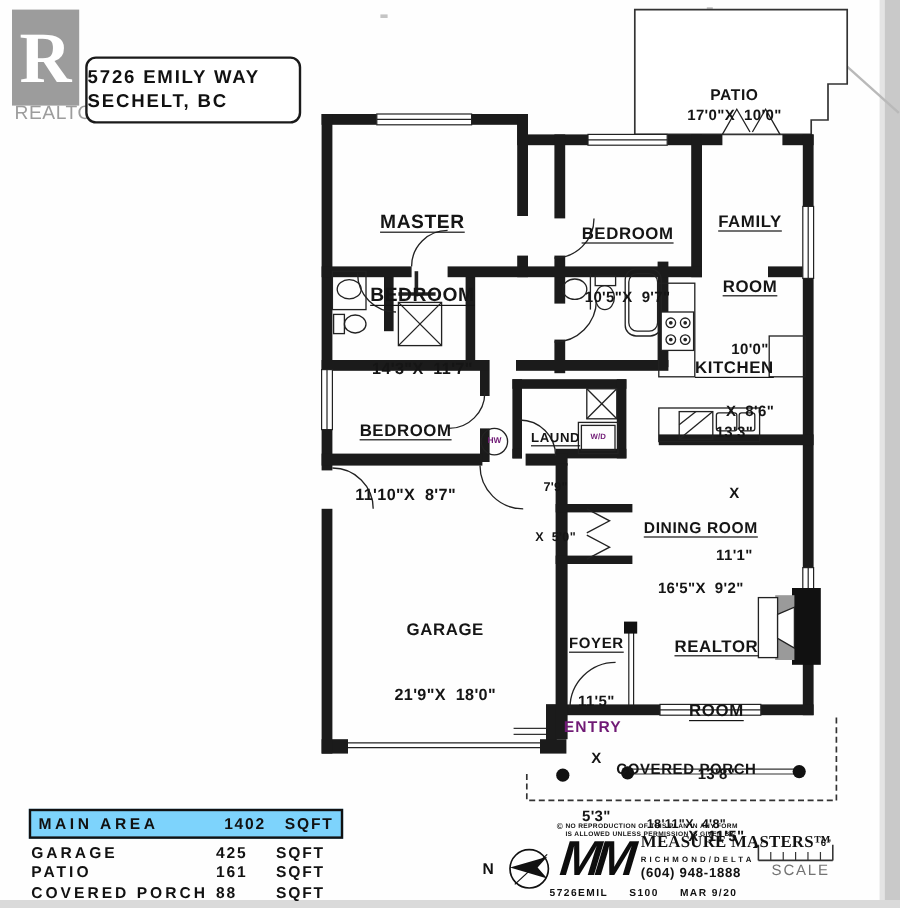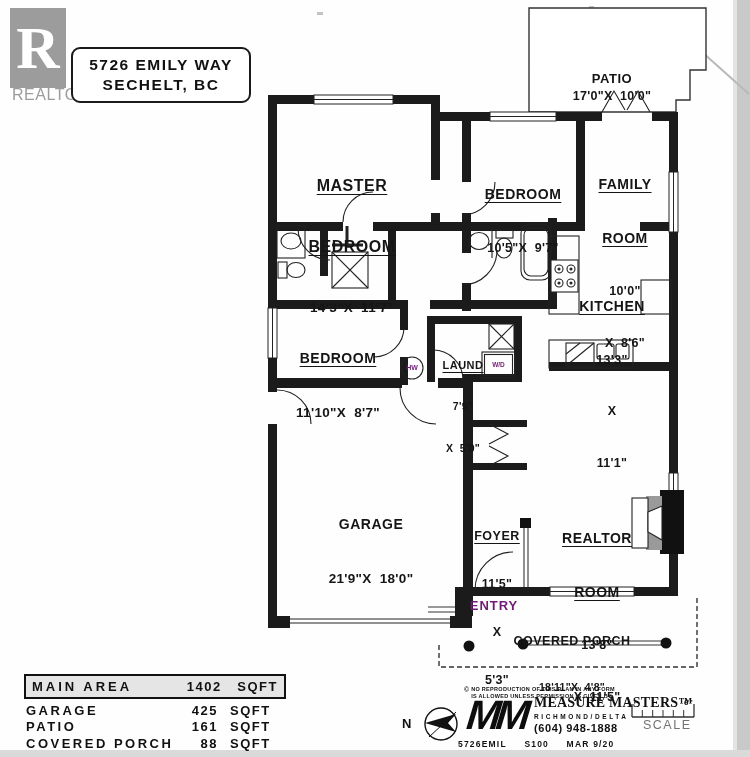--- a/index.html
+++ b/index.html
@@ -16,30 +16,30 @@
   .fs12{font-size:12.5px;} .fs11{font-size:11px;}
   .dim{font-size:12.5px;letter-spacing:.3px;}
   .dim-big{font-size:13.5px;}
   .dim-sm{font-size:10.5px;}
   
   .realtor-box{left:10px;top:8px;width:56px;height:80px;background:#9c9c9c;
       display:flex;align-items:center;justify-content:center;}
   .realtor-box span{color:#fff;font-family:"Liberation Serif",serif;font-weight:bold;font-size:60px;}
   .realtor-label{left:2px;top:86px;width:110px;text-align:center;color:#9c9c9c;font-size:16px;letter-spacing:.5px;}
   .addr{left:71px;top:47px;width:176px;height:52px;border:2px solid #1a1a1a;border-radius:9px;
-      display:flex;flex-direction:column;align-items:center;justify-content:center;gap:2px;
+      display:flex;flex-direction:column;justify-content:center;gap:2px;
       font-weight:bold;font-size:15.5px;letter-spacing:1.5px;background:#fff;}
   
-  .area-box{left:24px;top:674px;width:246px;height:21px;border:2px solid #111;background:#e5e5e5;
+  .area-box{left:24px;top:674px;width:246px;height:21px;border:2px solid #111;background:#7dd3fc;
       display:flex;align-items:center;justify-content:space-between;padding:0 6px;
       font-weight:bold;font-size:13px;}
   .area-rows{left:26px;top:702px;width:252px;font-weight:bold;font-size:13px;}
   .area-row{display:flex;align-items:center;height:16.5px;}
   .a-label{flex:1;letter-spacing:2.5px;}
-  .a-val{width:38px;text-align:right;letter-spacing:1.5px;}
+  .a-val{width:38px;text-align:left;letter-spacing:1.5px;}
   .a-unit{width:48px;margin-left:12px;letter-spacing:1.5px;}
   .box-label{letter-spacing:3px;}
   .box-val{letter-spacing:1.5px;}
   .box-unit{margin-left:12px;letter-spacing:1.5px;}
   
   .north-n{left:402px;top:716px;font-weight:bold;font-size:13px;}
   .copyright{left:464px;top:686px;display:flex;gap:2px;font-weight:bold;}
   .copyright .cs{font-size:7px;line-height:7px;}
   .copyright .cl{font-size:5.5px;line-height:1.25;letter-spacing:.3px;}
   .mm-logo{left:467px;top:696px;font-size:41px;font-weight:900;font-style:italic;
@@ -317,20 +317,24 @@
   </div>
   <div class="room fs14" style="left:338px;top:314px;">
     <span class="u">BEDROOM</span>
     <span class="dim-big dim">11'10"X  8'7"</span>
   </div>
   <div class="room fs11" style="left:463px;top:330px;">
     <span class="u">LAUND</span>
     <span class="dim-sm dim">7'9"</span>
     <span class="dim-sm dim">X  5'0"</span>
   </div>
+  <div class="room fs13" style="left:584px;top:399px;">
+    <span class="u">DINING ROOM</span>
+    <span class="dim">16'5"X  9'2"</span>
+  </div>
   <div class="room fs14" style="left:371px;top:480px;">
     <span>GARAGE</span>
     <span class="dim-big dim">21'9"X  18'0"</span>
   </div>
   <div class="room fs12" style="left:497px;top:496px;">
     <span class="u">FOYER</span>
     <span class="dim">11'5"</span>
     <span class="dim">X</span>
     <span class="dim">5'3"</span>
   </div>

